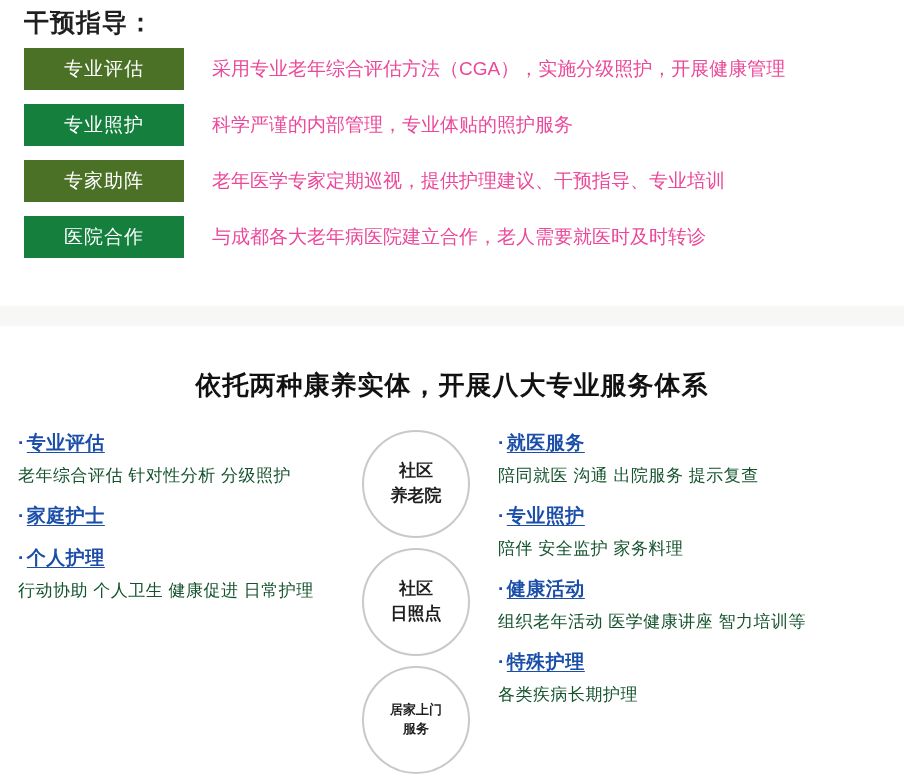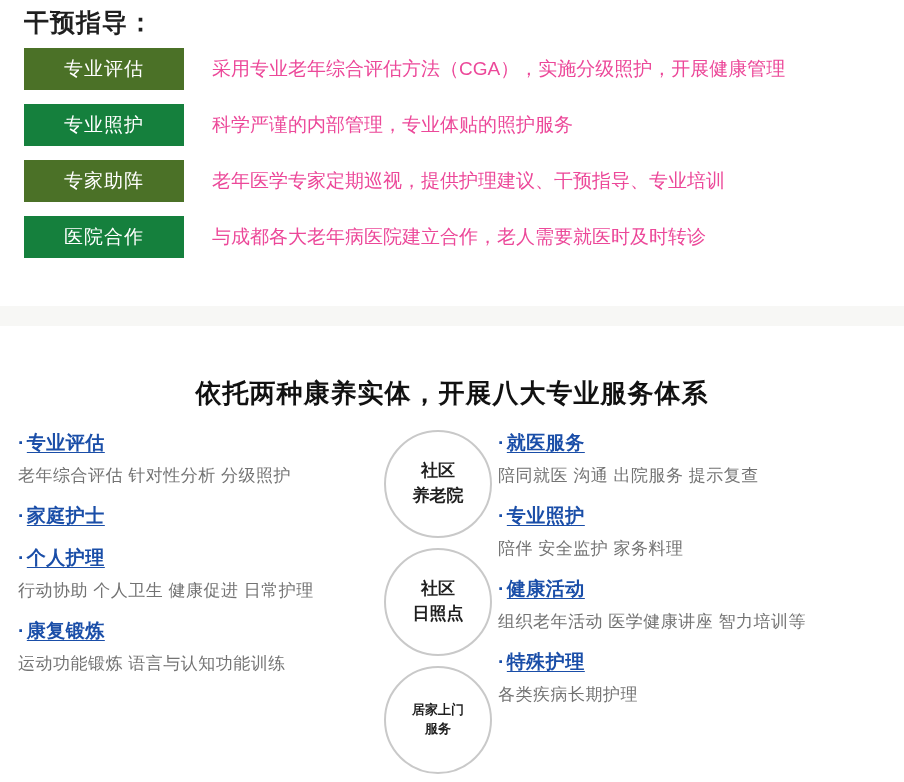--- a/index.html
+++ b/index.html
@@ -90,21 +90,21 @@
     height: 430px;
     background: #ffffff;
   }
   .bottom-title {
     width: 904px;
     text-align: center;
     font-size: 26px;
     font-weight: bold;
     color: #111111;
     letter-spacing: 1px;
-    margin-top: 24px;
+    margin-top: 16px;
   }
 
   .columns {
     position: absolute;
     top: 78px;
     left: 0;
     width: 852px;
     height: 350px;
   }
 
@@ -126,29 +126,29 @@
     letter-spacing: 0.5px;
     margin-bottom: 8px;
   }
   .svc-head .bullet {
     text-decoration: none;
     display: inline-block;
     margin-right: 2px;
   }
   .svc-desc {
     font-size: 17px;
-    color: #737373;
+    color: #14532d;
     letter-spacing: 0.5px;
     white-space: nowrap;
   }
 
   
   .circles {
     position: absolute;
-    left: 378px;
+    left: 356px;
     top: 0;
     width: 148px;
     height: 350px;
   }
   .circle {
     position: absolute;
     left: 6px;
     width: 104px;
     height: 104px;
     border: 2px solid #c9c9c9;
@@ -212,24 +212,20 @@
         <div class="svc-head"><span class="bullet">·</span><span>专业评估</span></div>
         <div class="svc-desc">老年综合评估 针对性分析 分级照护</div>
       </div>
       <div class="svc-block">
         <div class="svc-head"><span class="bullet">·</span><span>家庭护士</span></div>
       </div>
       <div class="svc-block">
         <div class="svc-head"><span class="bullet">·</span><span>个人护理</span></div>
         <div class="svc-desc">行动协助 个人卫生 健康促进 日常护理</div>
       </div>
-      <div class="svc-block">
-        <div class="svc-head"><span class="bullet">·</span><span>康复锻炼</span></div>
-        <div class="svc-desc">运动功能锻炼 语言与认知功能训练</div>
-      </div>
     </div>
 
     <div class="circles">
       <div class="circle c1">
         <span>社区</span>
         <span>养老院</span>
       </div>
       <div class="circle c2">
         <span>社区</span>
         <span>日照点</span>

